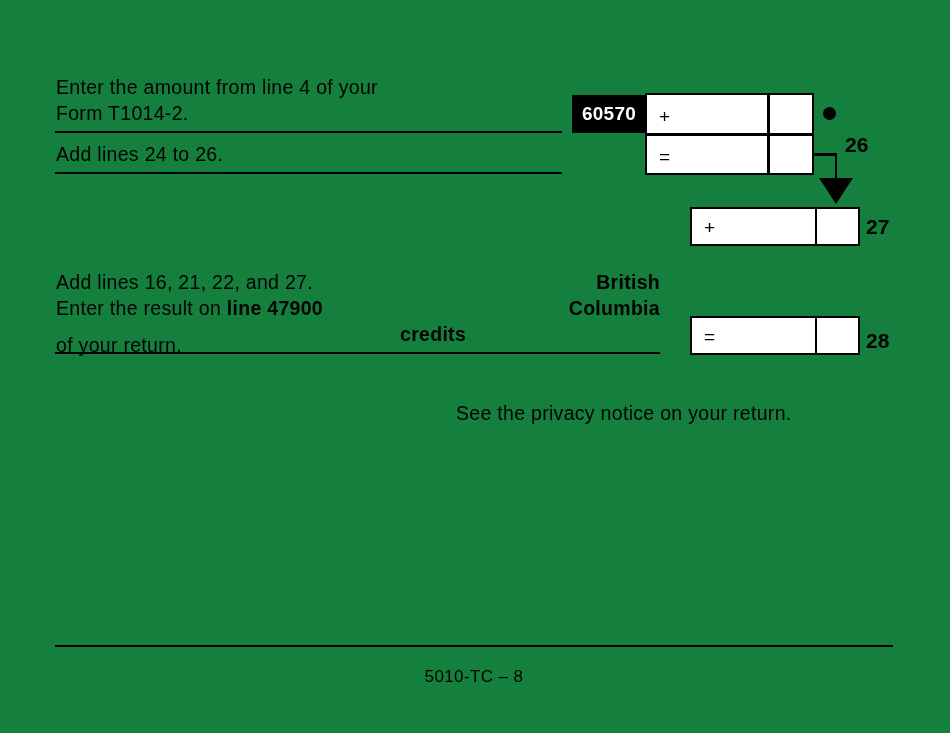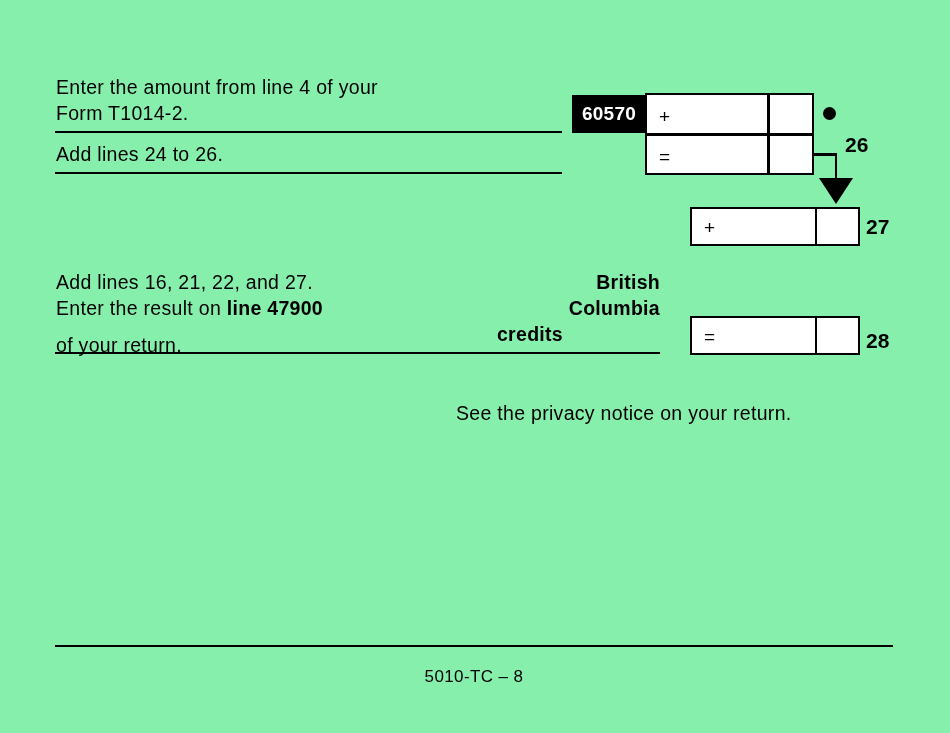--- a/index.html
+++ b/index.html
@@ -8,21 +8,21 @@
     background: #ffffff;
   }
   body {
     font-family: "Liberation Sans", sans-serif;
     color: #000000;
   }
   #page {
     position: relative;
     width: 950px;
     height: 733px;
-    background: #86efac;
+    background: #15803d;
     overflow: hidden;
   }
 
   
   .txt {
     position: absolute;
     font-size: 19.5px;
     line-height: 26px;
     letter-spacing: 0.3px;
     white-space: pre;
@@ -190,21 +190,21 @@
   <div class="lineno" style="left:866px; top:216px;">27</div>
 
   <div class="txt" style="left:56px; top:269px;">Add lines 16, 21, 22, and 27.</div>
 
   <div class="txt" style="left:56px; top:295px;"><span>Enter the result on </span><span class="bold">line 47900</span></div>
 
   <div class="txt" style="left:56px; top:332px;">of your return.</div>
 
   <div class="txt bold" style="left:400px; top:269px; width:260px; text-align:right;">British</div>
   <div class="txt bold" style="left:400px; top:295px; width:260px; text-align:right;">Columbia</div>
-  <div class="txt bold" style="left:400px; top:321px; width:260px; text-align:center;">credits</div>
+  <div class="txt bold" style="left:400px; top:321px; width:260px; text-align:left;">credits</div>
 
   <div class="rule" style="left:55px; top:352px; width:605px;"></div>
 
   <div class="box" style="left:690px; top:316px; width:170px; height:39px;">
     <div class="divider" style="left:122.5px;"></div>
     <div class="op">=</div>
   </div>
   <div style="position:absolute; left:695px; top:321px; width:115px; height:29px;"></div>
   <div style="position:absolute; left:817px; top:321px; width:38px; height:29px;"></div>
   <div class="lineno" style="left:866px; top:330px;">28</div>

